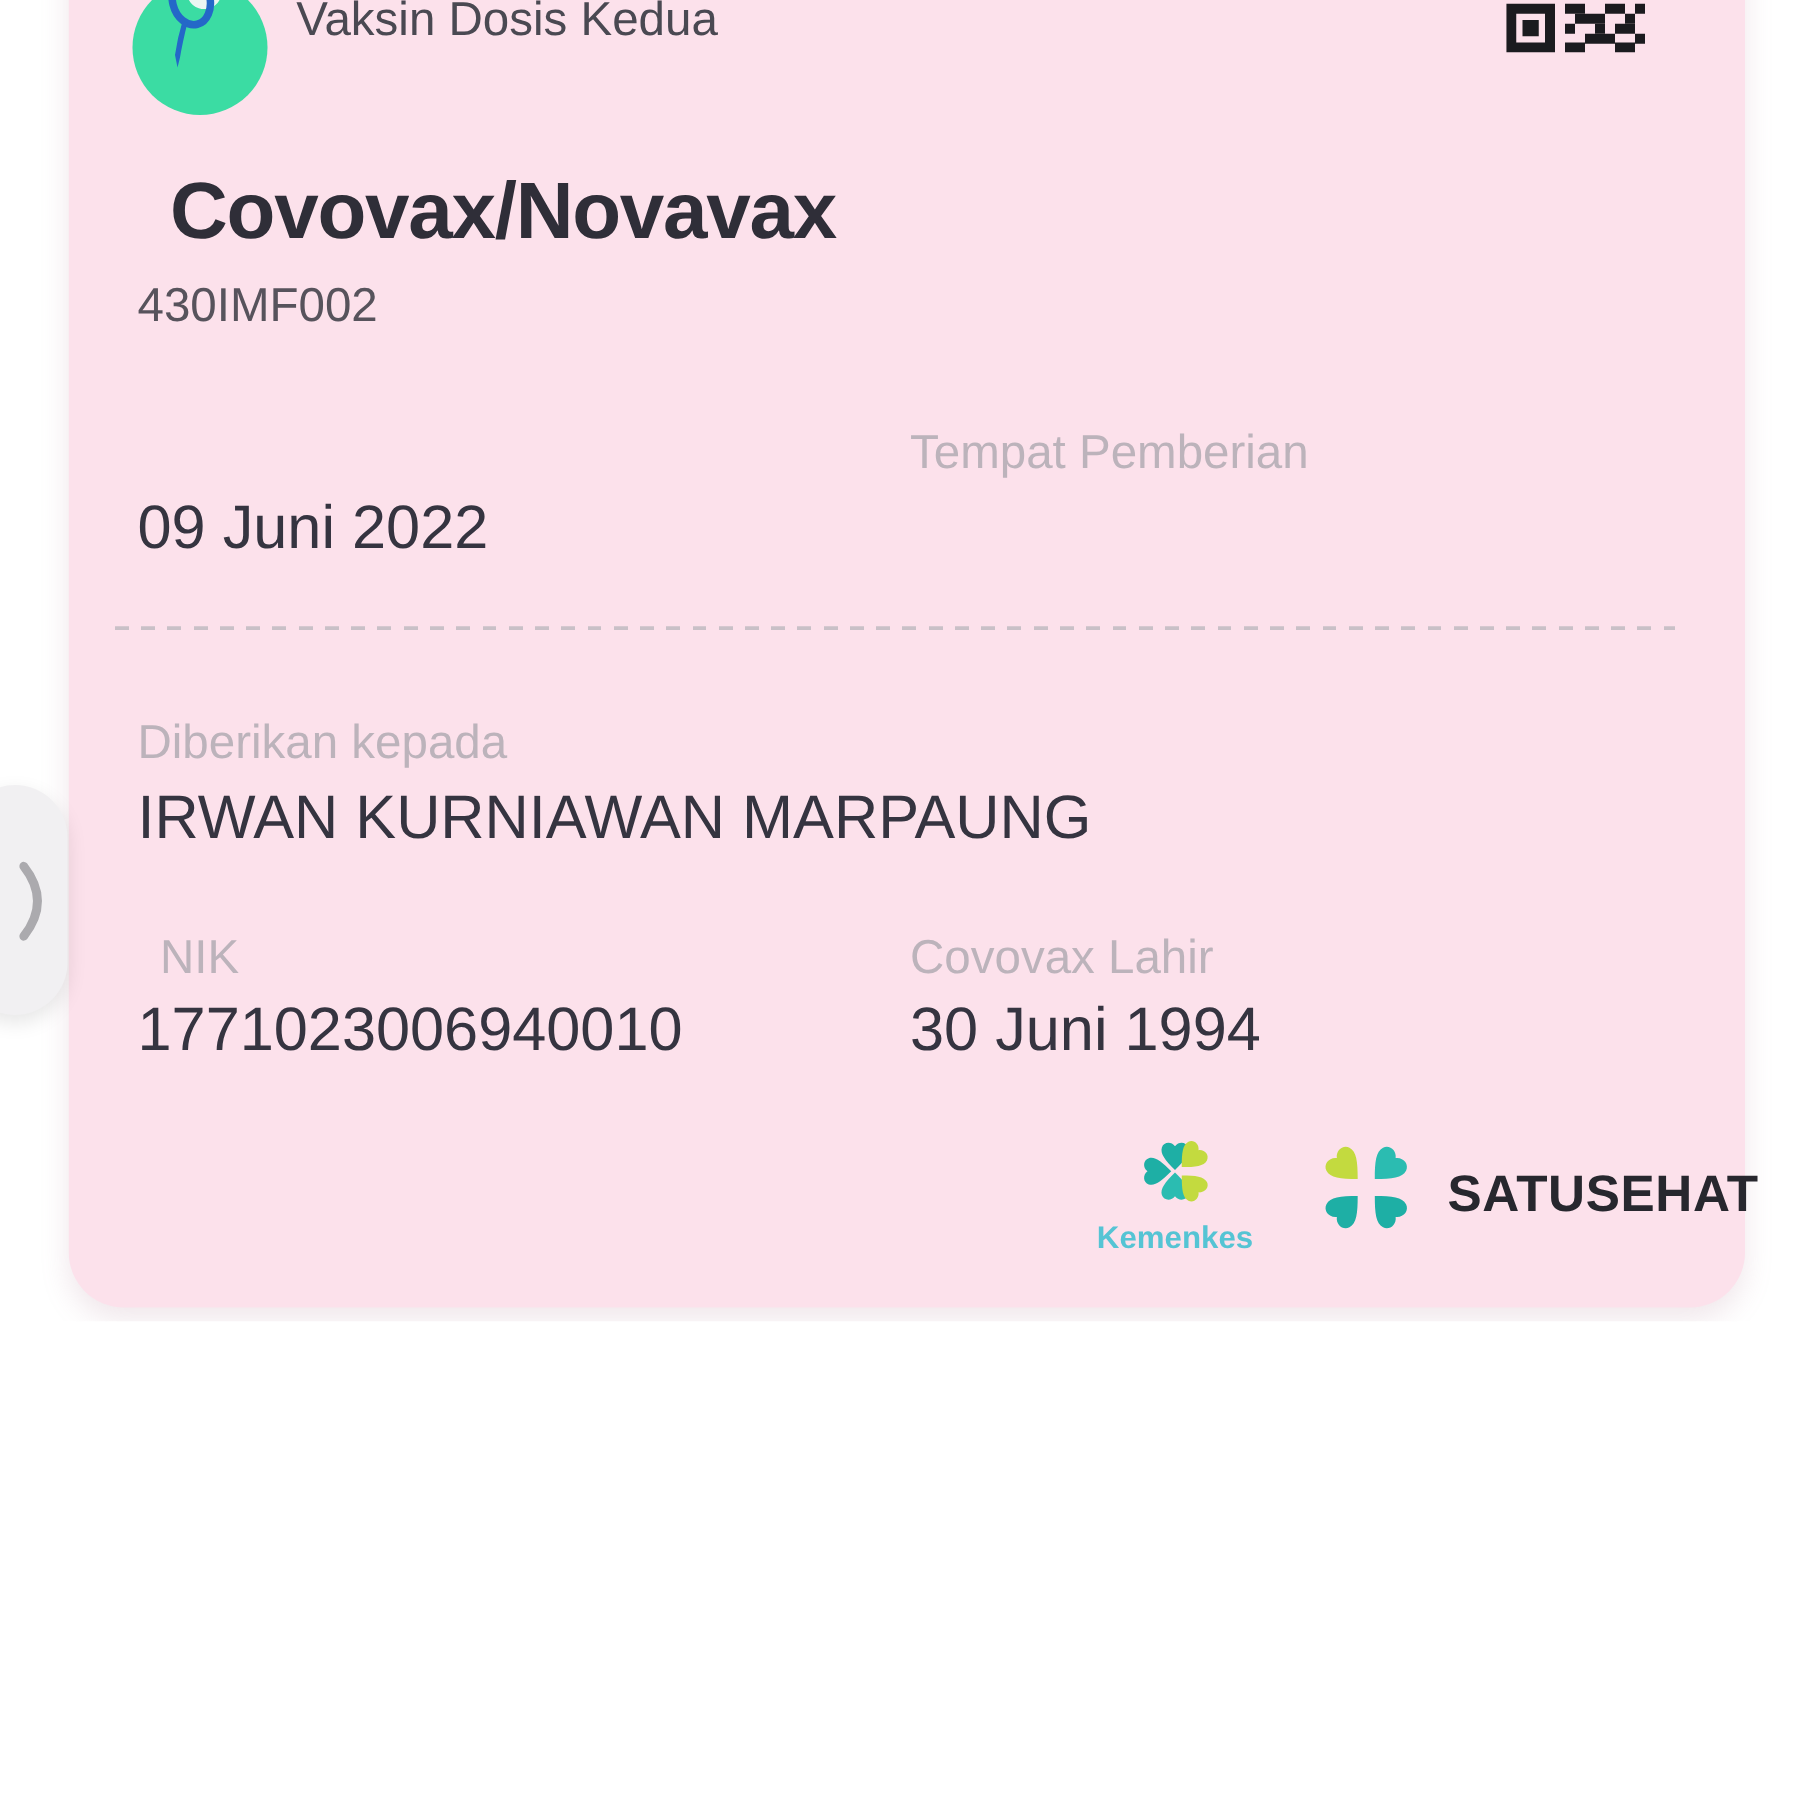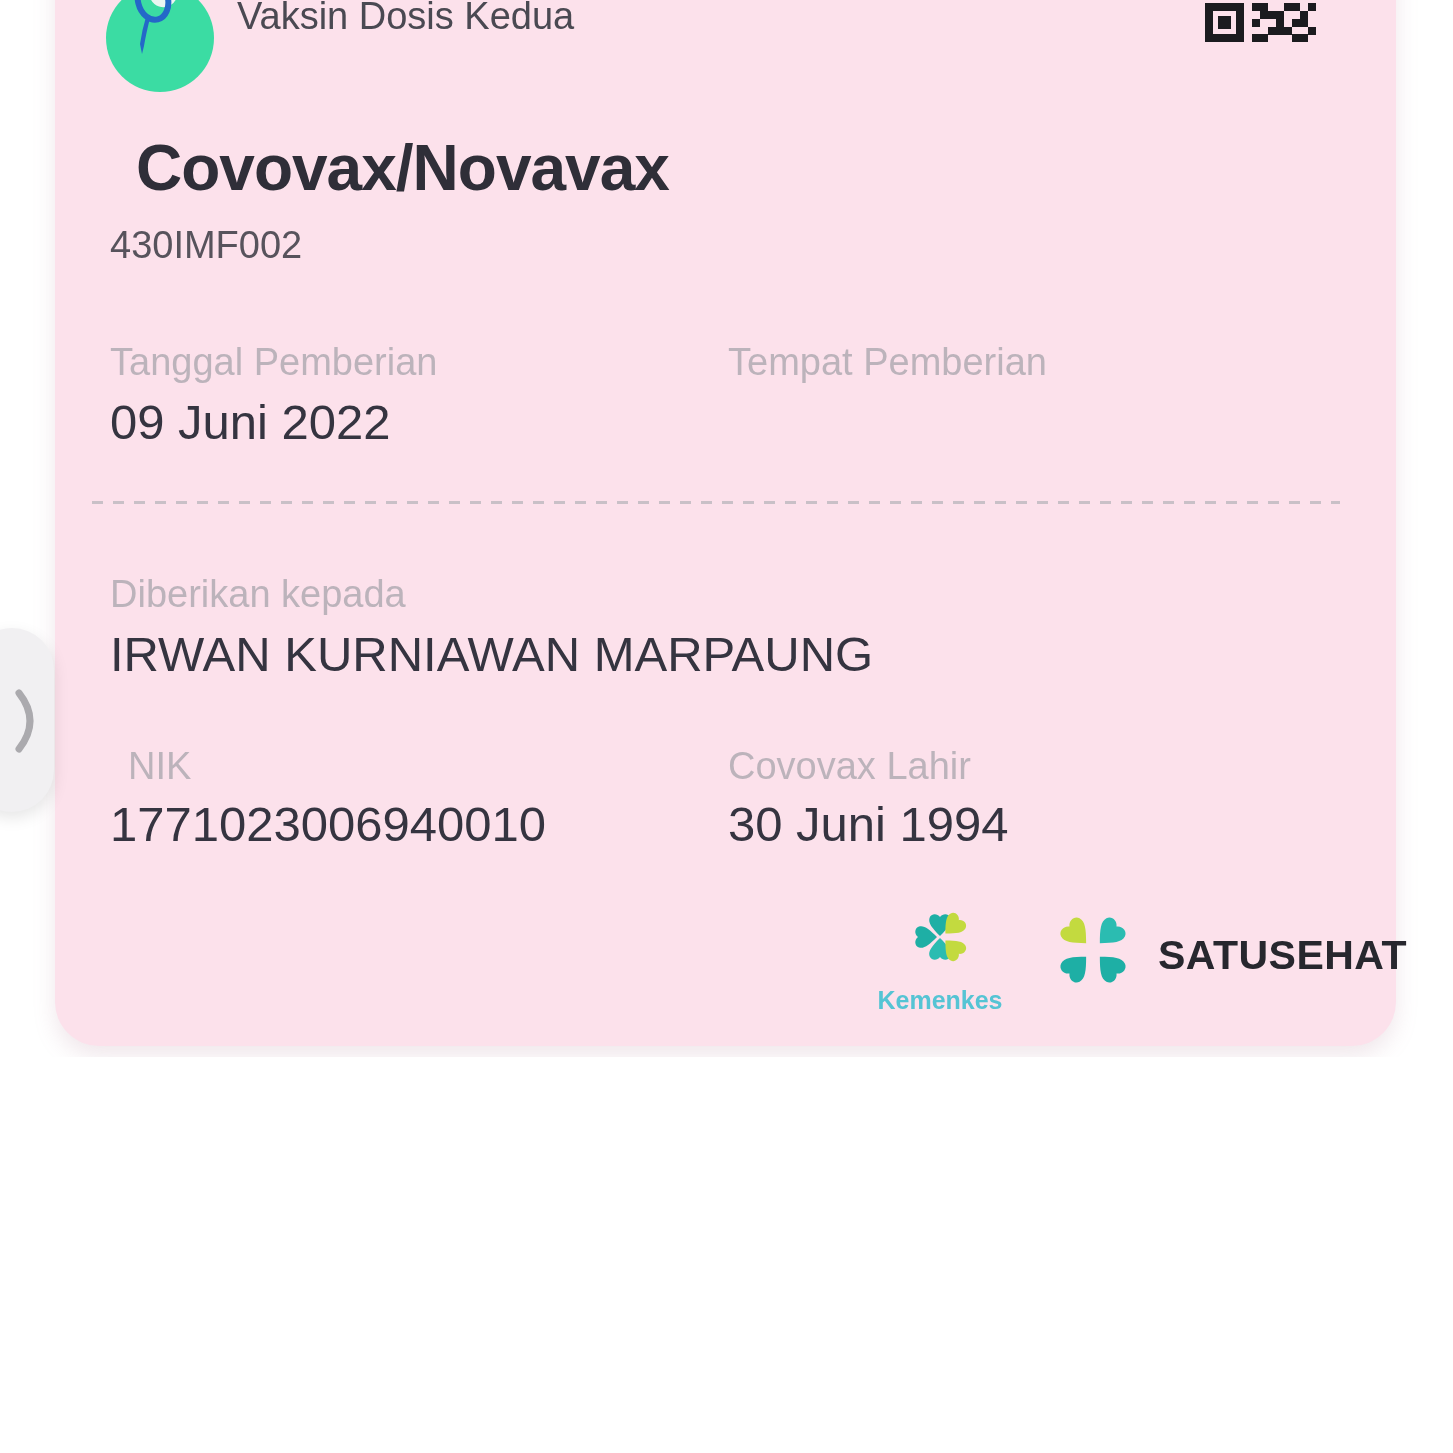--- a/index.html
+++ b/index.html
@@ -61,21 +61,21 @@
   .pos-l4a{left:55px;top:824px;margin-left:18px;} .pos-l4b{left:673px;top:824px;}
   .pos-v4a{left:55px;top:880px;} .pos-v4b{left:673px;top:880px;}
   .divider{
     left:37px;top:581px;width:1248px;height:3px;
     background:repeating-linear-gradient(90deg,
       var(--divider,#c9c0c7) 0 11px, transparent 11px 21px);
   }
   
   .kemenkes{
     left:800px;top:981px;width:170px;
-    display:flex;flex-direction:column;align-items:center;gap:13px;
+    display:flex;flex-direction:column;align-items:center;gap:3px;
   }
   .kemenkes svg{position:static;display:block;width:78px;height:72px;}
   .kemenkes-label{
     position:static;
     font-size:25px;font-weight:700;
     color:var(--kemenkes-text,#55c4d4);white-space:nowrap;
   }
   .satusehat-icon{left:988px;top:980px;width:100px;height:100px;}
   .satusehat-icon svg{position:static;display:block;width:100px;height:100px;}
   .satusehat-label{
@@ -149,21 +149,20 @@
         <rect class="m" x="47" y="104" width="8" height="8"></rect>
         <rect class="m" x="55" y="104" width="8" height="8"></rect>
         <rect class="m" x="87" y="104" width="8" height="8"></rect>
         <rect class="m" x="95" y="104" width="8" height="8"></rect>
       </svg>
     </div>
 
     <div class="vaccine-name">Covovax/Novavax</div>
     <div class="batch-code">430IMF002</div>
 
-    <div class="f-label pos-l1a">Tanggal Pemberian</div>
     <div class="f-label pos-l1b">Tempat Pemberian</div>
     <div class="f-value pos-v1a">09 Juni 2022</div>
 
     <div class="divider"></div>
 
     <div class="f-label pos-l3">Diberikan kepada</div>
     <div class="f-value pos-v3">IRWAN KURNIAWAN MARPAUNG</div>
 
     <div class="f-label pos-l4a">NIK</div>
     <div class="f-label pos-l4b">Covovax Lahir</div>

